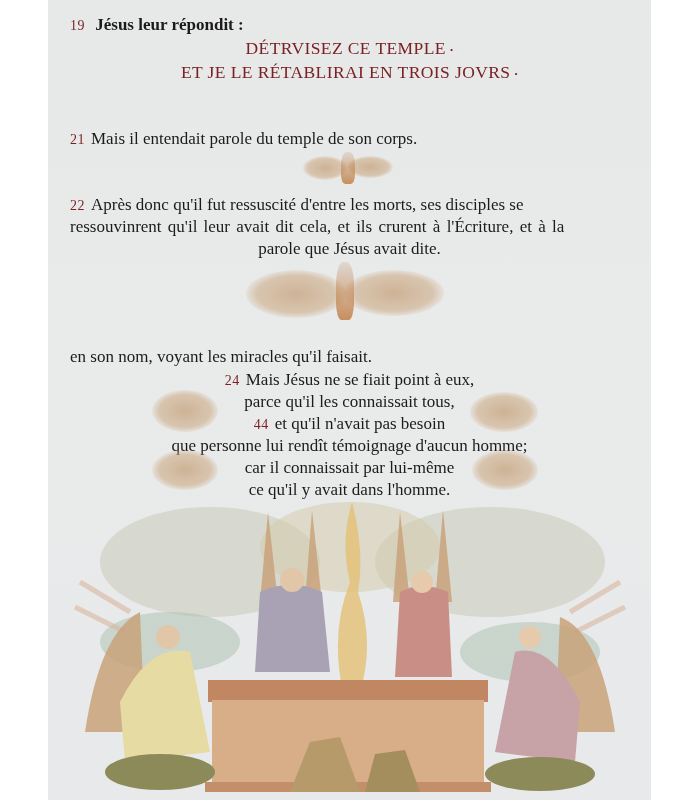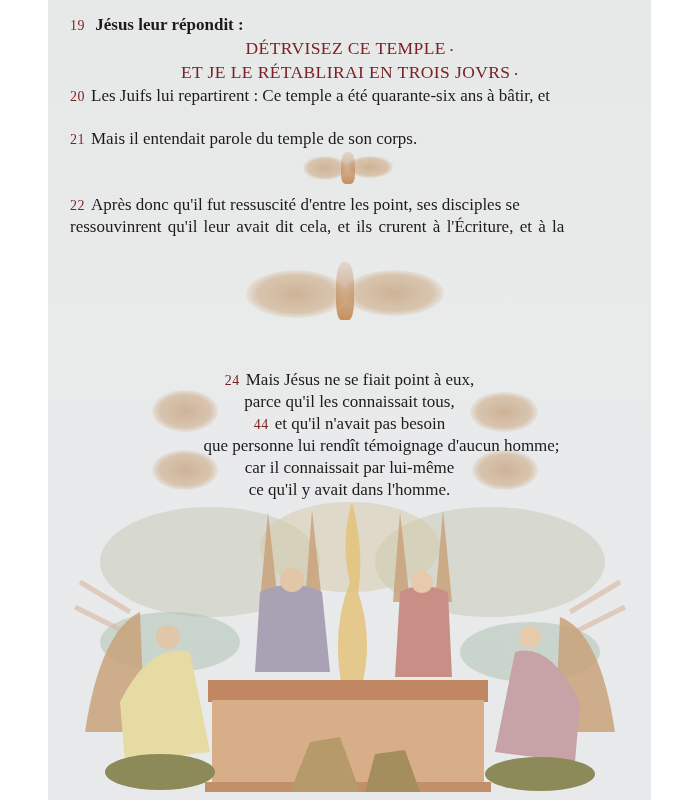--- a/index.html
+++ b/index.html
@@ -49,54 +49,53 @@
     <span class="bold">Jésus leur répondit :</span>
   </div>
 
   <div class="caps" style="top:62px;">
     <span>ET JE LE RÉTABLIRAI EN TROIS JOVRS</span><span class="dot">•</span>
   </div>
   <div class="caps" style="top:38px;">
     <span>DÉTRVISEZ CE TEMPLE</span><span class="dot">•</span>
   </div>
 
-  <div class="line text" style="left:22px; top:85px;">
-    <span class="vn">20</span><span>Les Juifs lui repartirent : Ce temple a été quarante-six ans à bâtir, et</span>
-  </div>
 
   <div class="line text" style="left:22px; top:128px;">
     <span class="vn">21</span><span>Mais il entendait parole du temple de son corps.</span>
   </div>
 
   <div style="position:absolute; left:255px; top:152px; width:90px; height:34px;">
     <div class="cloud" style="left:0; top:4px; width:44px; height:24px;"></div>
     <div class="cloud" style="left:44px; top:4px; width:46px; height:22px;"></div>
     <div class="flame" style="left:38px; top:0; width:14px; height:32px;"></div>
   </div>
 
   <div class="justify text" style="top:194px;">
-    <span class="vn">22</span><span>Après donc qu'il fut ressuscité d'entre les point, ses disciples se</span>
+    <span class="vn">22</span><span>Après donc qu'il fut ressuscité d'entre les morts, ses disciples se</span>
   </div>
   <div class="line text" style="left:22px; top:216px; word-spacing:2px;">ressouvinrent qu'il leur avait dit cela, et ils crurent à l'Écriture, et à la</div>
+  <div class="center text" style="top:238px;">parole que Jésus avait dite.</div>
 
   <div style="position:absolute; left:198px; top:262px; width:200px; height:60px;">
     <div class="cloud" style="left:0; top:8px; width:100px; height:48px;"></div>
     <div class="cloud" style="left:98px; top:8px; width:100px; height:46px;"></div>
     <div class="flame" style="left:90px; top:0; width:18px; height:58px;"></div>
   </div>
 
+  <div class="line text" style="left:22px; top:346px;">en son nom, voyant les miracles qu'il faisait.</div>
 
   <div class="center text" style="top:369px;">
     <span class="vn">24</span><span>Mais Jésus ne se fiait point à eux,</span>
   </div>
   <div class="center text" style="top:391px;">parce qu'il les connaissait tous,</div>
   <div class="center text" style="top:413px;">
     <span class="vn">44</span><span>et qu'il n'avait pas besoin</span>
   </div>
-  <div class="center text" style="top:435px;padding-left:32px;">que personne lui rendît témoignage d'aucun homme;</div>
+  <div class="center text" style="top:435px;">que personne lui rendît témoignage d'aucun homme;</div>
   <div class="center text" style="top:457px;">car il connaissait par lui-même</div>
   <div class="center text" style="top:479px;">ce qu'il y avait dans l'homme.</div>
 
   <div class="cloud" style="left:104px; top:390px; width:66px; height:42px;"></div>
   <div class="cloud" style="left:422px; top:392px; width:68px; height:40px;"></div>
   <div class="cloud" style="left:104px; top:450px; width:66px; height:40px;"></div>
   <div class="cloud" style="left:424px; top:450px; width:66px; height:40px;"></div>
 
   <svg class="illus" viewBox="0 0 580 308">
 

